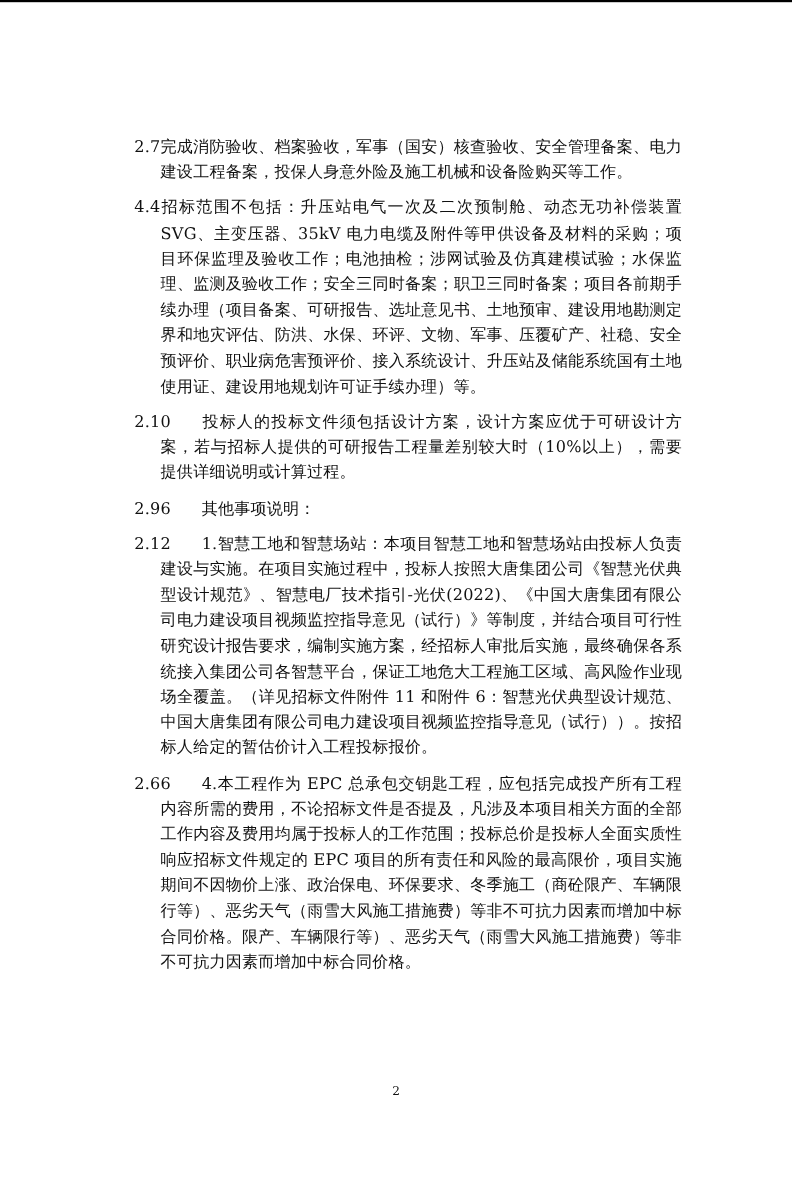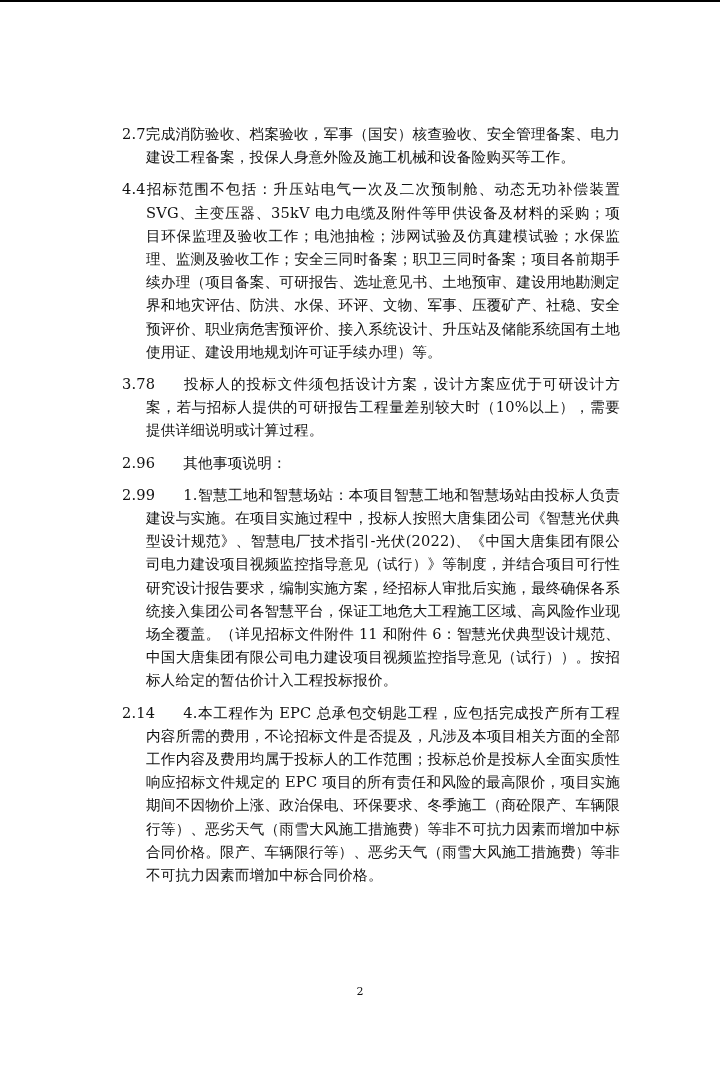--- a/index.html
+++ b/index.html
@@ -16,19 +16,19 @@
     .pagenum { position: absolute; left: 0; width: 720px; top: 985px; text-align: center; font-size: 11px; }
   </style>
 </head>
 <body>
 
 <div class="topbar"></div>
 
 <div class="page">
   <p class="para"><span class="num">2.7</span><span>完成消防验收、档案验收，军事（国安）核查验收、安全管理备案、电力建设工程备案，投保人身意外险及施工机械和设备险购买等工作。</span></p>
   <p class="para"><span class="num">4.4</span><span>招标范围不包括：升压站电气一次及二次预制舱、动态无功补偿装置SVG、主变压器、35kV 电力电缆及附件等甲供设备及材料的采购；项目环保监理及验收工作；电池抽检；涉网试验及仿真建模试验；水保监理、监测及验收工作；安全三同时备案；职卫三同时备案；项目各前期手续办理（项目备案、可研报告、选址意见书、土地预审、建设用地勘测定界和地灾评估、防洪、水保、环评、文物、军事、压覆矿产、社稳、安全预评价、职业病危害预评价、接入系统设计、升压站及储能系统国有土地使用证、建设用地规划许可证手续办理）等。</span></p>
-  <p class="para"><span class="num">3.78</span><span class="gap"></span><span>投标人的投标文件须包括设计方案，设计方案应优于可研设计方案，若与招标人提供的可研报告工程量差别较大时（10%以上），需要提供详细说明或计算过程。</span></p>
+  <p class="para"><span class="num">2.10</span><span class="gap"></span><span>投标人的投标文件须包括设计方案，设计方案应优于可研设计方案，若与招标人提供的可研报告工程量差别较大时（10%以上），需要提供详细说明或计算过程。</span></p>
   <p class="para"><span class="num">2.96</span><span class="gap"></span><span>其他事项说明：</span></p>
-  <p class="para"><span class="num">2.99</span><span class="gap"></span><span>1.智慧工地和智慧场站：本项目智慧工地和智慧场站由投标人负责建设与实施。在项目实施过程中，投标人按照大唐集团公司《智慧光伏典型设计规范》、智慧电厂技术指引-光伏(2022)、《中国大唐集团有限公司电力建设项目视频监控指导意见（试行）》等制度，并结合项目可行性研究设计报告要求，编制实施方案，经招标人审批后实施，最终确保各系统接入集团公司各智慧平台，保证工地危大工程施工区域、高风险作业现场全覆盖。（详见招标文件附件 11 和附件 6：智慧光伏典型设计规范、中国大唐集团有限公司电力建设项目视频监控指导意见（试行））。按招标人给定的暂估价计入工程投标报价。</span></p>
-  <p class="para"><span class="num">2.14</span><span class="gap"></span><span>4.本工程作为 EPC 总承包交钥匙工程，应包括完成投产所有工程内容所需的费用，不论招标文件是否提及，凡涉及本项目相关方面的全部工作内容及费用均属于投标人的工作范围；投标总价是投标人全面实质性响应招标文件规定的 EPC 项目的所有责任和风险的最高限价，项目实施期间不因物价上涨、政治保电、环保要求、冬季施工（商砼限产、车辆限行等）、恶劣天气（雨雪大风施工措施费）等非不可抗力因素而增加中标合同价格。限产、车辆限行等）、恶劣天气（雨雪大风施工措施费）等非不可抗力因素而增加中标合同价格。</span></p>
+  <p class="para"><span class="num">2.12</span><span class="gap"></span><span>1.智慧工地和智慧场站：本项目智慧工地和智慧场站由投标人负责建设与实施。在项目实施过程中，投标人按照大唐集团公司《智慧光伏典型设计规范》、智慧电厂技术指引-光伏(2022)、《中国大唐集团有限公司电力建设项目视频监控指导意见（试行）》等制度，并结合项目可行性研究设计报告要求，编制实施方案，经招标人审批后实施，最终确保各系统接入集团公司各智慧平台，保证工地危大工程施工区域、高风险作业现场全覆盖。（详见招标文件附件 11 和附件 6：智慧光伏典型设计规范、中国大唐集团有限公司电力建设项目视频监控指导意见（试行））。按招标人给定的暂估价计入工程投标报价。</span></p>
+  <p class="para"><span class="num">2.66</span><span class="gap"></span><span>4.本工程作为 EPC 总承包交钥匙工程，应包括完成投产所有工程内容所需的费用，不论招标文件是否提及，凡涉及本项目相关方面的全部工作内容及费用均属于投标人的工作范围；投标总价是投标人全面实质性响应招标文件规定的 EPC 项目的所有责任和风险的最高限价，项目实施期间不因物价上涨、政治保电、环保要求、冬季施工（商砼限产、车辆限行等）、恶劣天气（雨雪大风施工措施费）等非不可抗力因素而增加中标合同价格。限产、车辆限行等）、恶劣天气（雨雪大风施工措施费）等非不可抗力因素而增加中标合同价格。</span></p>
 </div>
 
 <div class="pagenum">2</div>
 
 </body></html>

